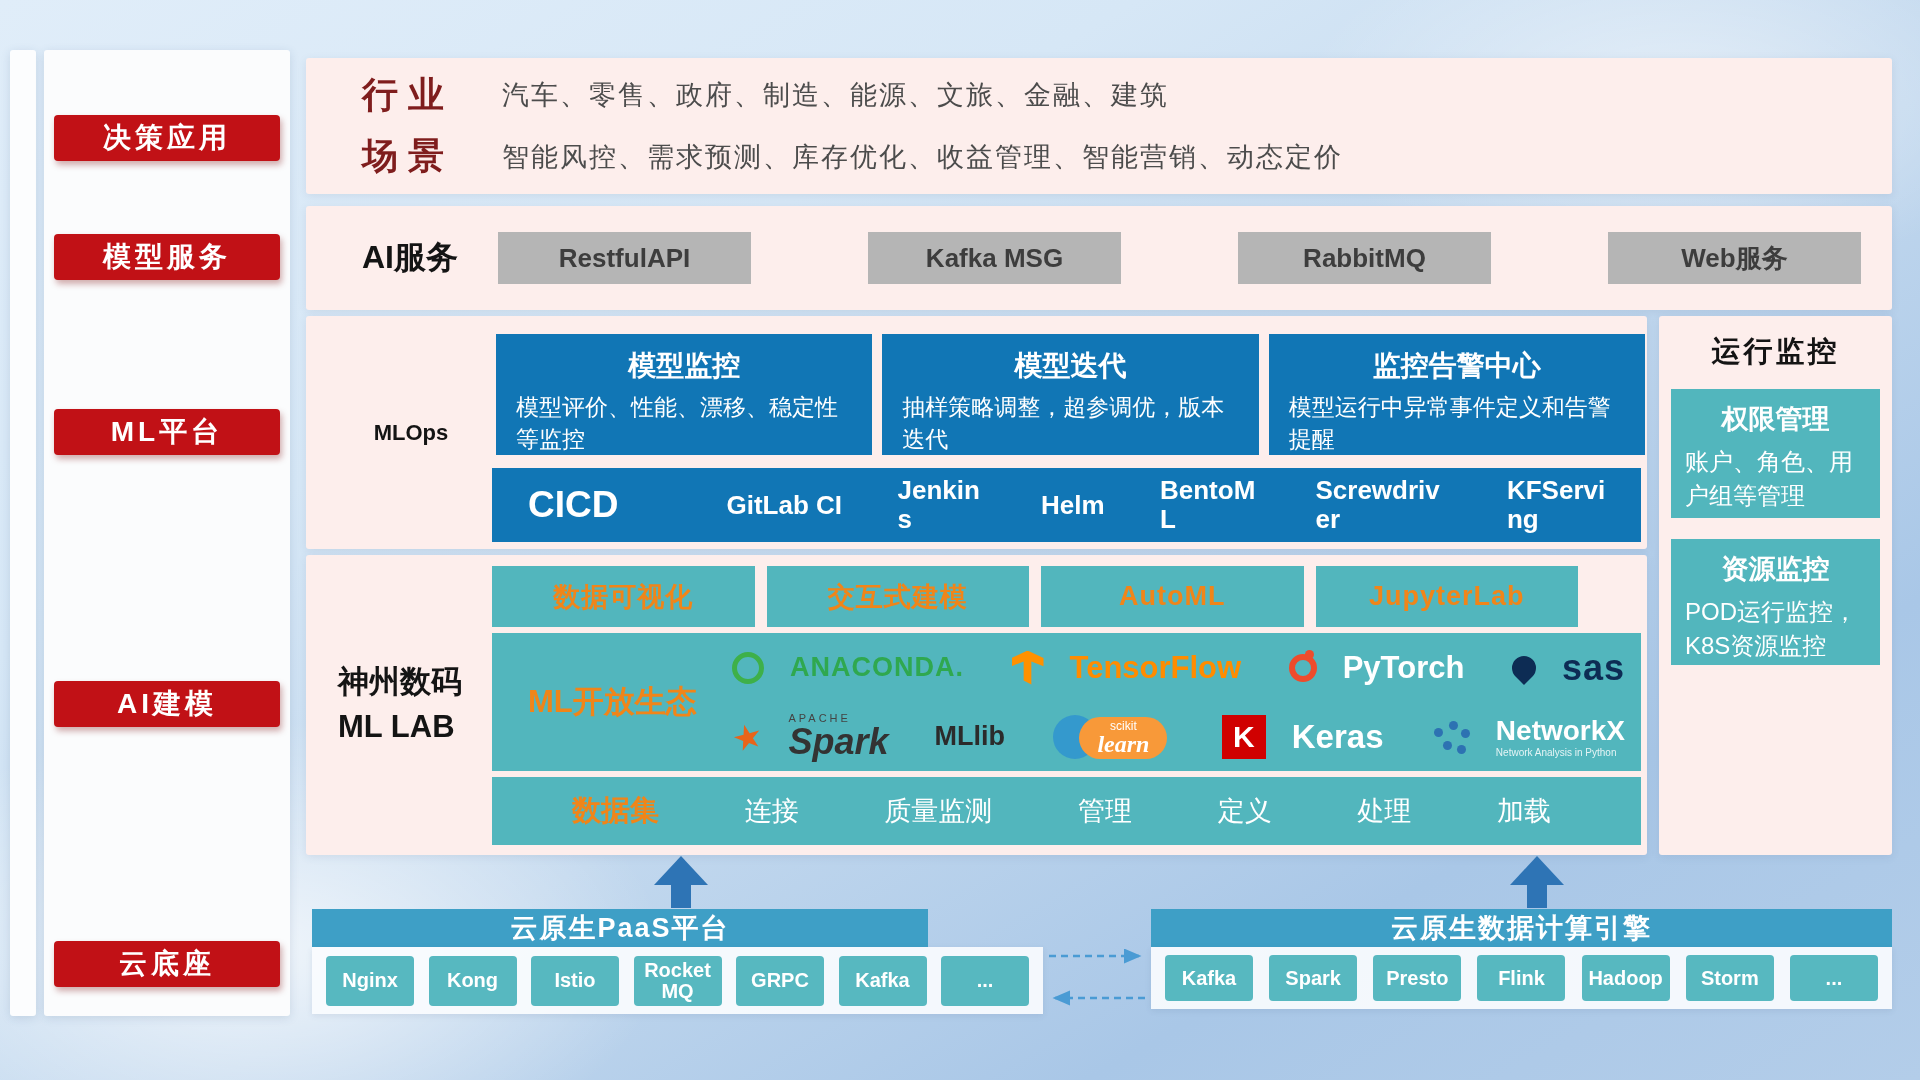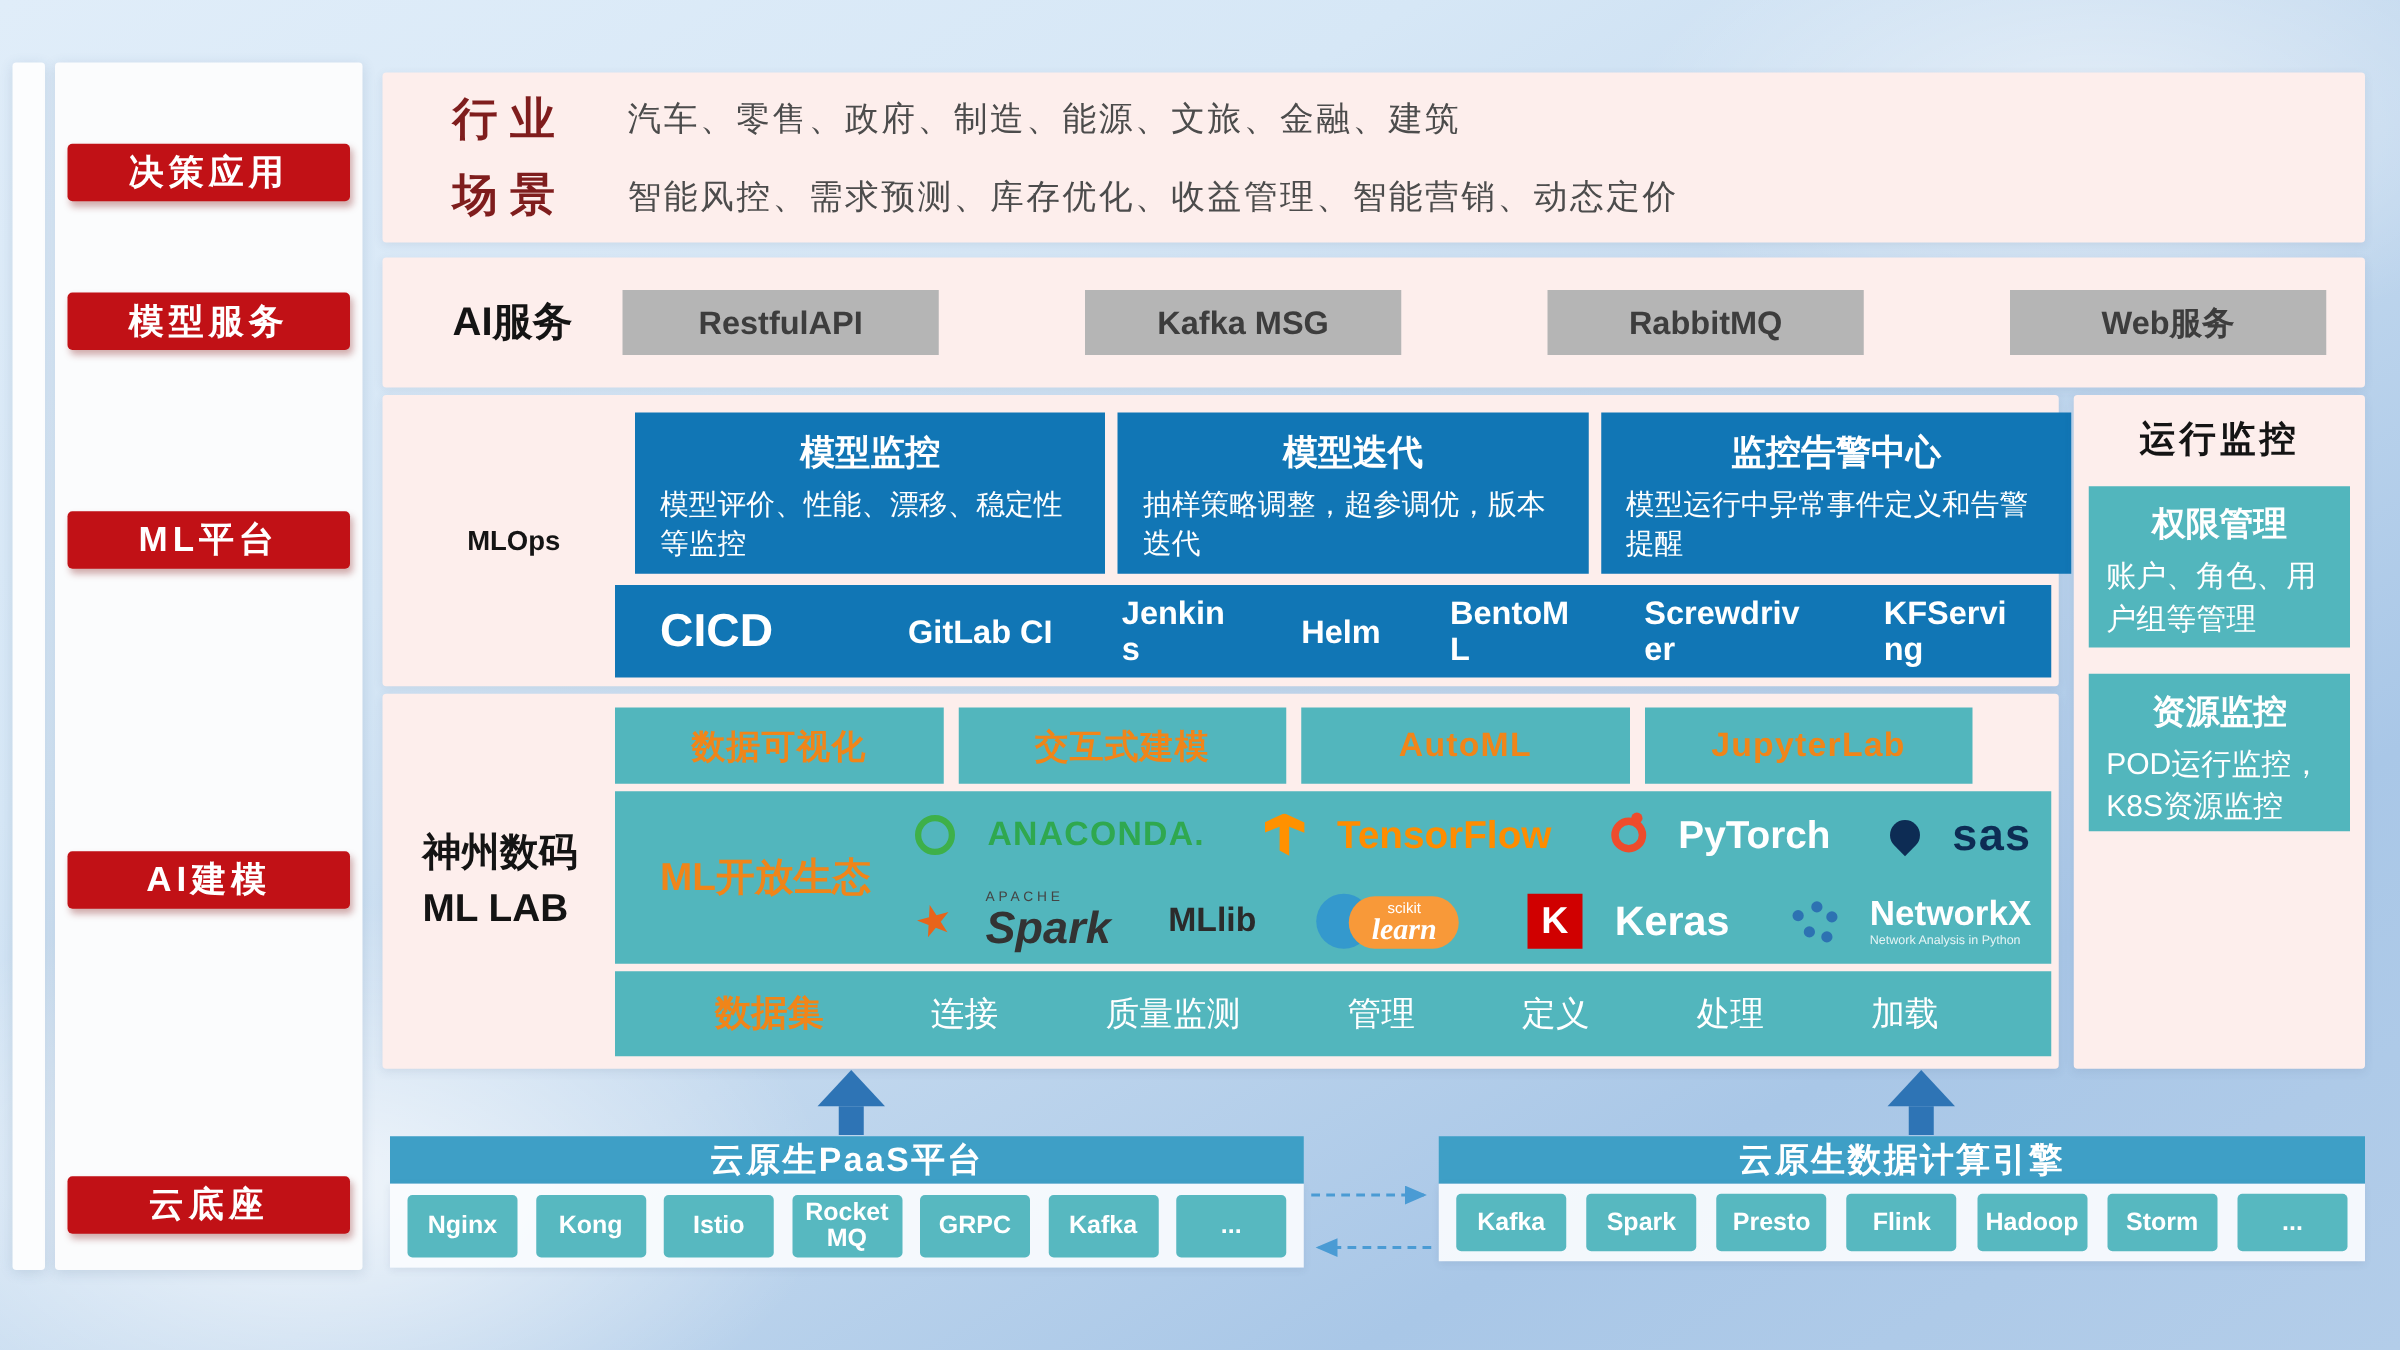--- a/index.html
+++ b/index.html
@@ -39,22 +39,22 @@
   .ai-label { width:136px; font-size:32px; font-weight:bold; color:#141414; }
   .ai-btn-row { flex:1; display:flex; justify-content:space-between; margin-right:31px; }
   .gray-btn { width:253px; height:52px; background:#b5b5b5; color:#3d3d3d;
     font-size:26px; font-weight:bold; display:flex; align-items:center; justify-content:center; }
 
   
   .band-mlops { top:316px; width:1341px; height:233px; }
   .mlops-label { position:absolute; left:30px; top:0; height:100%; width:150px;
     display:flex; align-items:center; justify-content:center;
     font-size:22px; font-weight:bold; color:#141414; }
-  .mlops-cards { position:absolute; left:202px; top:14px; width:1149px; height:129px;
-    display:flex; gap:10px; }
+  .mlops-cards { position:absolute; left:190px; top:14px; width:1149px; height:129px;
+    display:flex; gap:10px;align-items:center; }
   .blue-card { flex:1; background:#1176b5; color:#fff; }
   .blue-card .ttl { text-align:center; font-size:28px; font-weight:bold; margin-top:13px; }
   .blue-card .dsc { font-size:23px; margin-top:7px; padding:0 20px; line-height:1.35; }
   .cicd-bar { position:absolute; left:186px; top:152px; width:1149px; height:74px;
     background:#1176b5; color:#fff; display:flex; align-items:center; box-sizing:border-box;
     padding-left:36px; }
   .cicd-title { font-size:37px; font-weight:bold; margin-right:40px; }
   .cicd-items { flex:1; display:flex; justify-content:space-between; align-items:center;
     padding-right:22px; margin-left:68px; }
   .cicd-item { font-size:26px; font-weight:bold; line-height:1.1; text-align:left; }
@@ -308,21 +308,21 @@
 
   <div class="up-arrow" style="left:647px; top:856px;">
     <div class="head"></div>
     <div class="stem"></div>
   </div>
   <div class="up-arrow" style="left:1503px; top:856px;">
     <div class="head"></div>
     <div class="stem"></div>
   </div>
 
-  <div class="found-header" style="left:312px; top:909px; width:731px;">云原生PaaS平台</div>
+  <div class="found-header" style="left:312px; top:909px; width:616px;">云原生PaaS平台</div>
   <div class="found-items" style="left:312px; top:947px; width:731px; height:67px;">
     <div class="found-btn">Nginx</div>
     <div class="found-btn">Kong</div>
     <div class="found-btn">Istio</div>
     <div class="found-btn wrap">RocketMQ</div>
     <div class="found-btn">GRPC</div>
     <div class="found-btn">Kafka</div>
     <div class="found-btn">...</div>
   </div>
 

